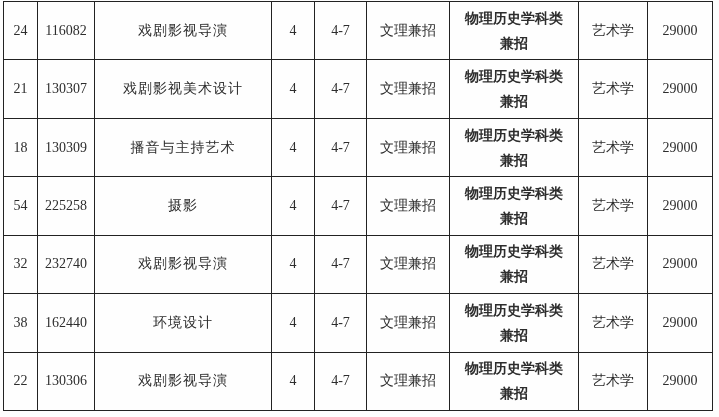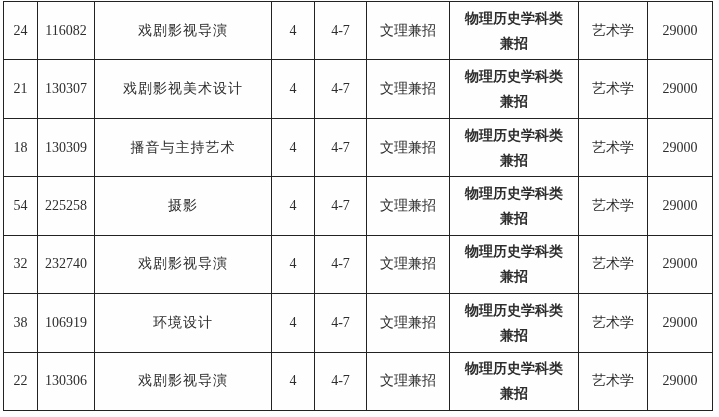--- a/index.html
+++ b/index.html
@@ -122,21 +122,21 @@
         <td>4</td>
         <td>4-7</td>
         <td>文理兼招</td>
         <td class="cell-subject">物理历史学科类
 兼招</td>
         <td>艺术学</td>
         <td class="fee-top">29000</td>
       </tr>
       <tr class="majors-row">
         <td>38</td>
-        <td>106919</td>
+        <td>162440</td>
         <td class="cell-name">环境设计</td>
         <td>4</td>
         <td>4-7</td>
         <td>文理兼招</td>
         <td class="cell-subject">物理历史学科类
 兼招</td>
         <td>艺术学</td>
         <td class="fee-middle">29000</td>
       </tr>
       <tr class="majors-row">

